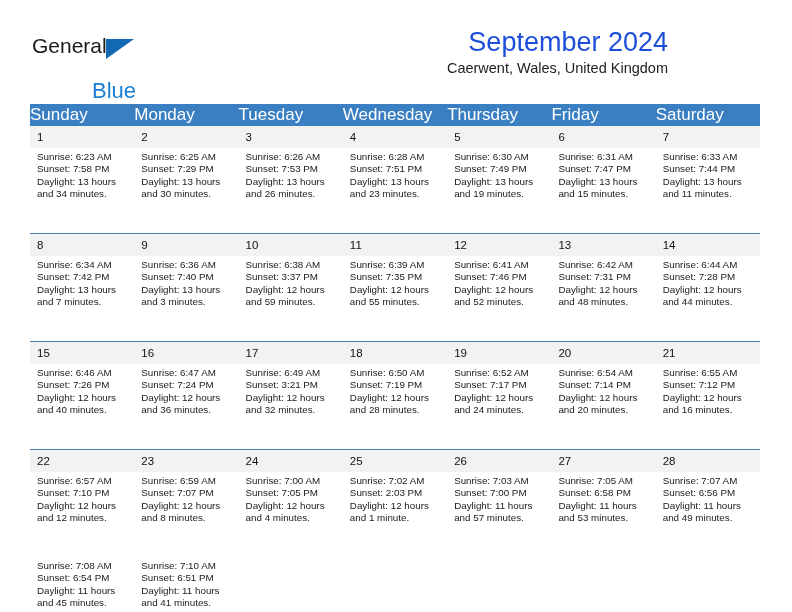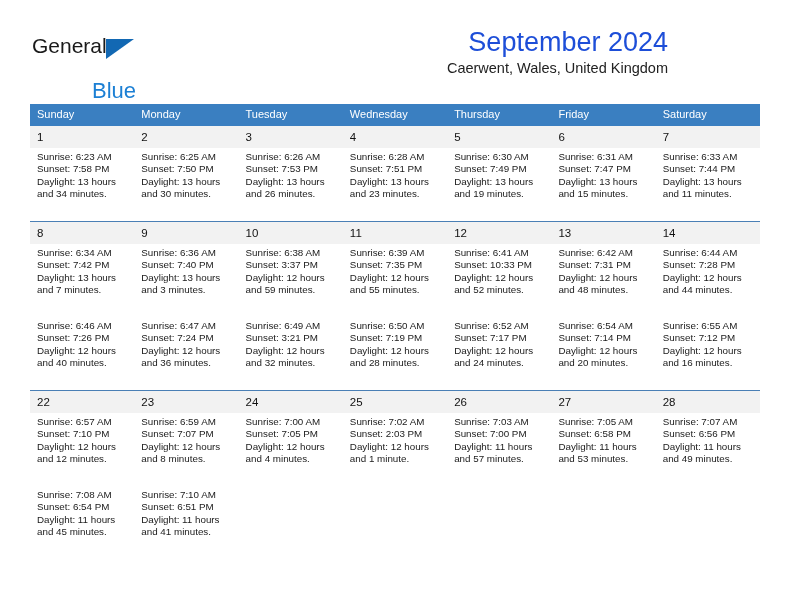--- a/index.html
+++ b/index.html
@@ -91,44 +91,44 @@
     left: 30px;
     top: 104px;
     width: 730px;
     border-collapse: collapse;
     table-layout: fixed;
   }
   .calendar th {
     background: #3a7fc1;
     color: #ffffff;
     font-weight: normal;
-    font-size: 11px;
+    font-size: 17px;
     text-align: left;
-    padding: 4px 0 5px 7px;
+    padding: 4px 0 5px 0;
     height: 13px;
     line-height: 13px;
     border: none;
   }
   .daynum-row td {
     background: #f2f2f2;
     font-size: 11.5px;
     color: #111111;
     padding: 5px 0 4px 7px;
     line-height: 13px;
     border-top: 1px solid #4a7fb5;
     vertical-align: top;
   }
   .daynum-row.first td {
     border-top: none;
   }
   .info-row td {
     background: #ffffff;
     font-size: 9.8px;
     color: #1a1a1a;
-    padding: 3px 4px 12px 7px;
+    padding: 3px 4px 24px 7px;
     line-height: 12.4px;
     vertical-align: top;
     height: 58px;
   }
   .info-row td div {
     white-space: nowrap;
   }
   .empty-cell {
     background: #ffffff !important;
     border-top-color: #4a7fb5;
@@ -178,21 +178,21 @@
         </tr>
         <tr class="info-row">
           <td>
             <div>Sunrise: 6:23 AM</div>
             <div>Sunset: 7:58 PM</div>
             <div>Daylight: 13 hours</div>
             <div>and 34 minutes.</div>
           </td>
           <td>
             <div>Sunrise: 6:25 AM</div>
-            <div>Sunset: 7:50 PM</div>
+            <div>Sunset: 7:29 PM</div>
             <div>Daylight: 13 hours</div>
             <div>and 30 minutes.</div>
           </td>
           <td>
             <div>Sunrise: 6:26 AM</div>
             <div>Sunset: 7:53 PM</div>
             <div>Daylight: 13 hours</div>
             <div>and 26 minutes.</div>
           </td>
           <td>
@@ -249,36 +249,45 @@
             <div>and 59 minutes.</div>
           </td>
           <td>
             <div>Sunrise: 6:39 AM</div>
             <div>Sunset: 7:35 PM</div>
             <div>Daylight: 12 hours</div>
             <div>and 55 minutes.</div>
           </td>
           <td>
             <div>Sunrise: 6:41 AM</div>
-            <div>Sunset: 10:33 PM</div>
+            <div>Sunset: 7:46 PM</div>
             <div>Daylight: 12 hours</div>
             <div>and 52 minutes.</div>
           </td>
           <td>
             <div>Sunrise: 6:42 AM</div>
             <div>Sunset: 7:31 PM</div>
             <div>Daylight: 12 hours</div>
             <div>and 48 minutes.</div>
           </td>
           <td>
             <div>Sunrise: 6:44 AM</div>
             <div>Sunset: 7:28 PM</div>
             <div>Daylight: 12 hours</div>
             <div>and 44 minutes.</div>
           </td>
+        </tr>
+        <tr class="daynum-row">
+          <td>15</td>
+          <td>16</td>
+          <td>17</td>
+          <td>18</td>
+          <td>19</td>
+          <td>20</td>
+          <td>21</td>
         </tr>
         <tr class="info-row">
           <td>
             <div>Sunrise: 6:46 AM</div>
             <div>Sunset: 7:26 PM</div>
             <div>Daylight: 12 hours</div>
             <div>and 40 minutes.</div>
           </td>
           <td>
             <div>Sunrise: 6:47 AM</div>

